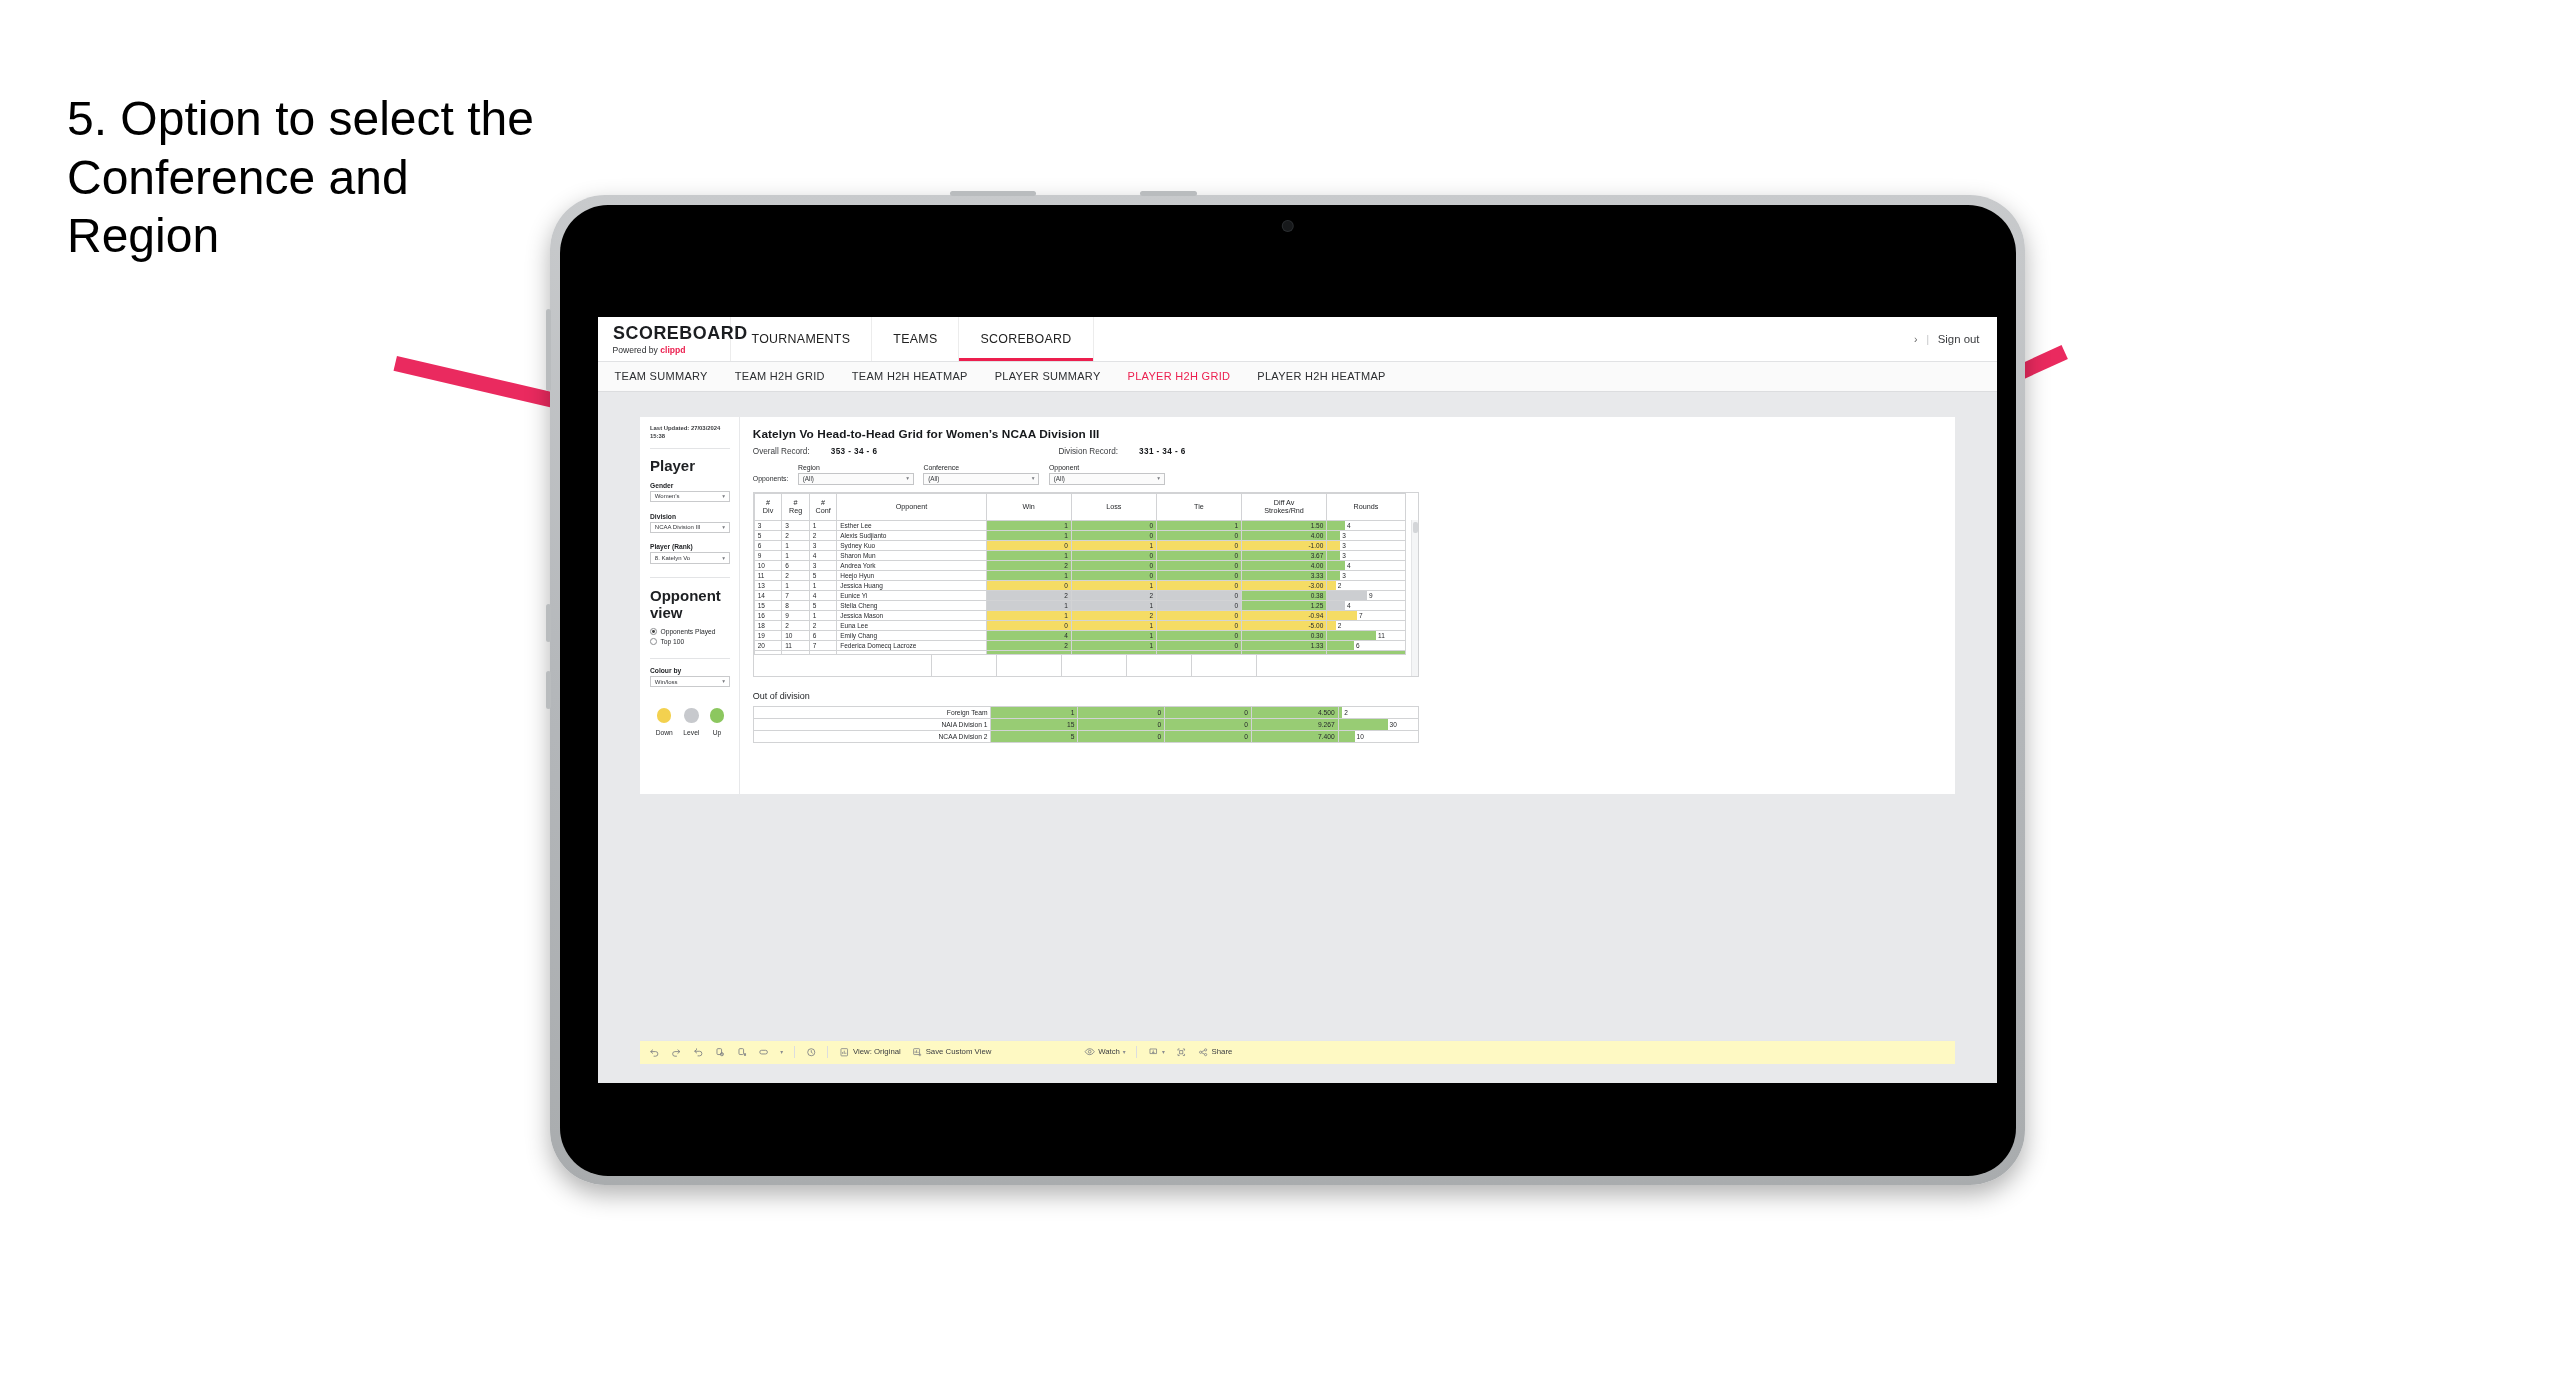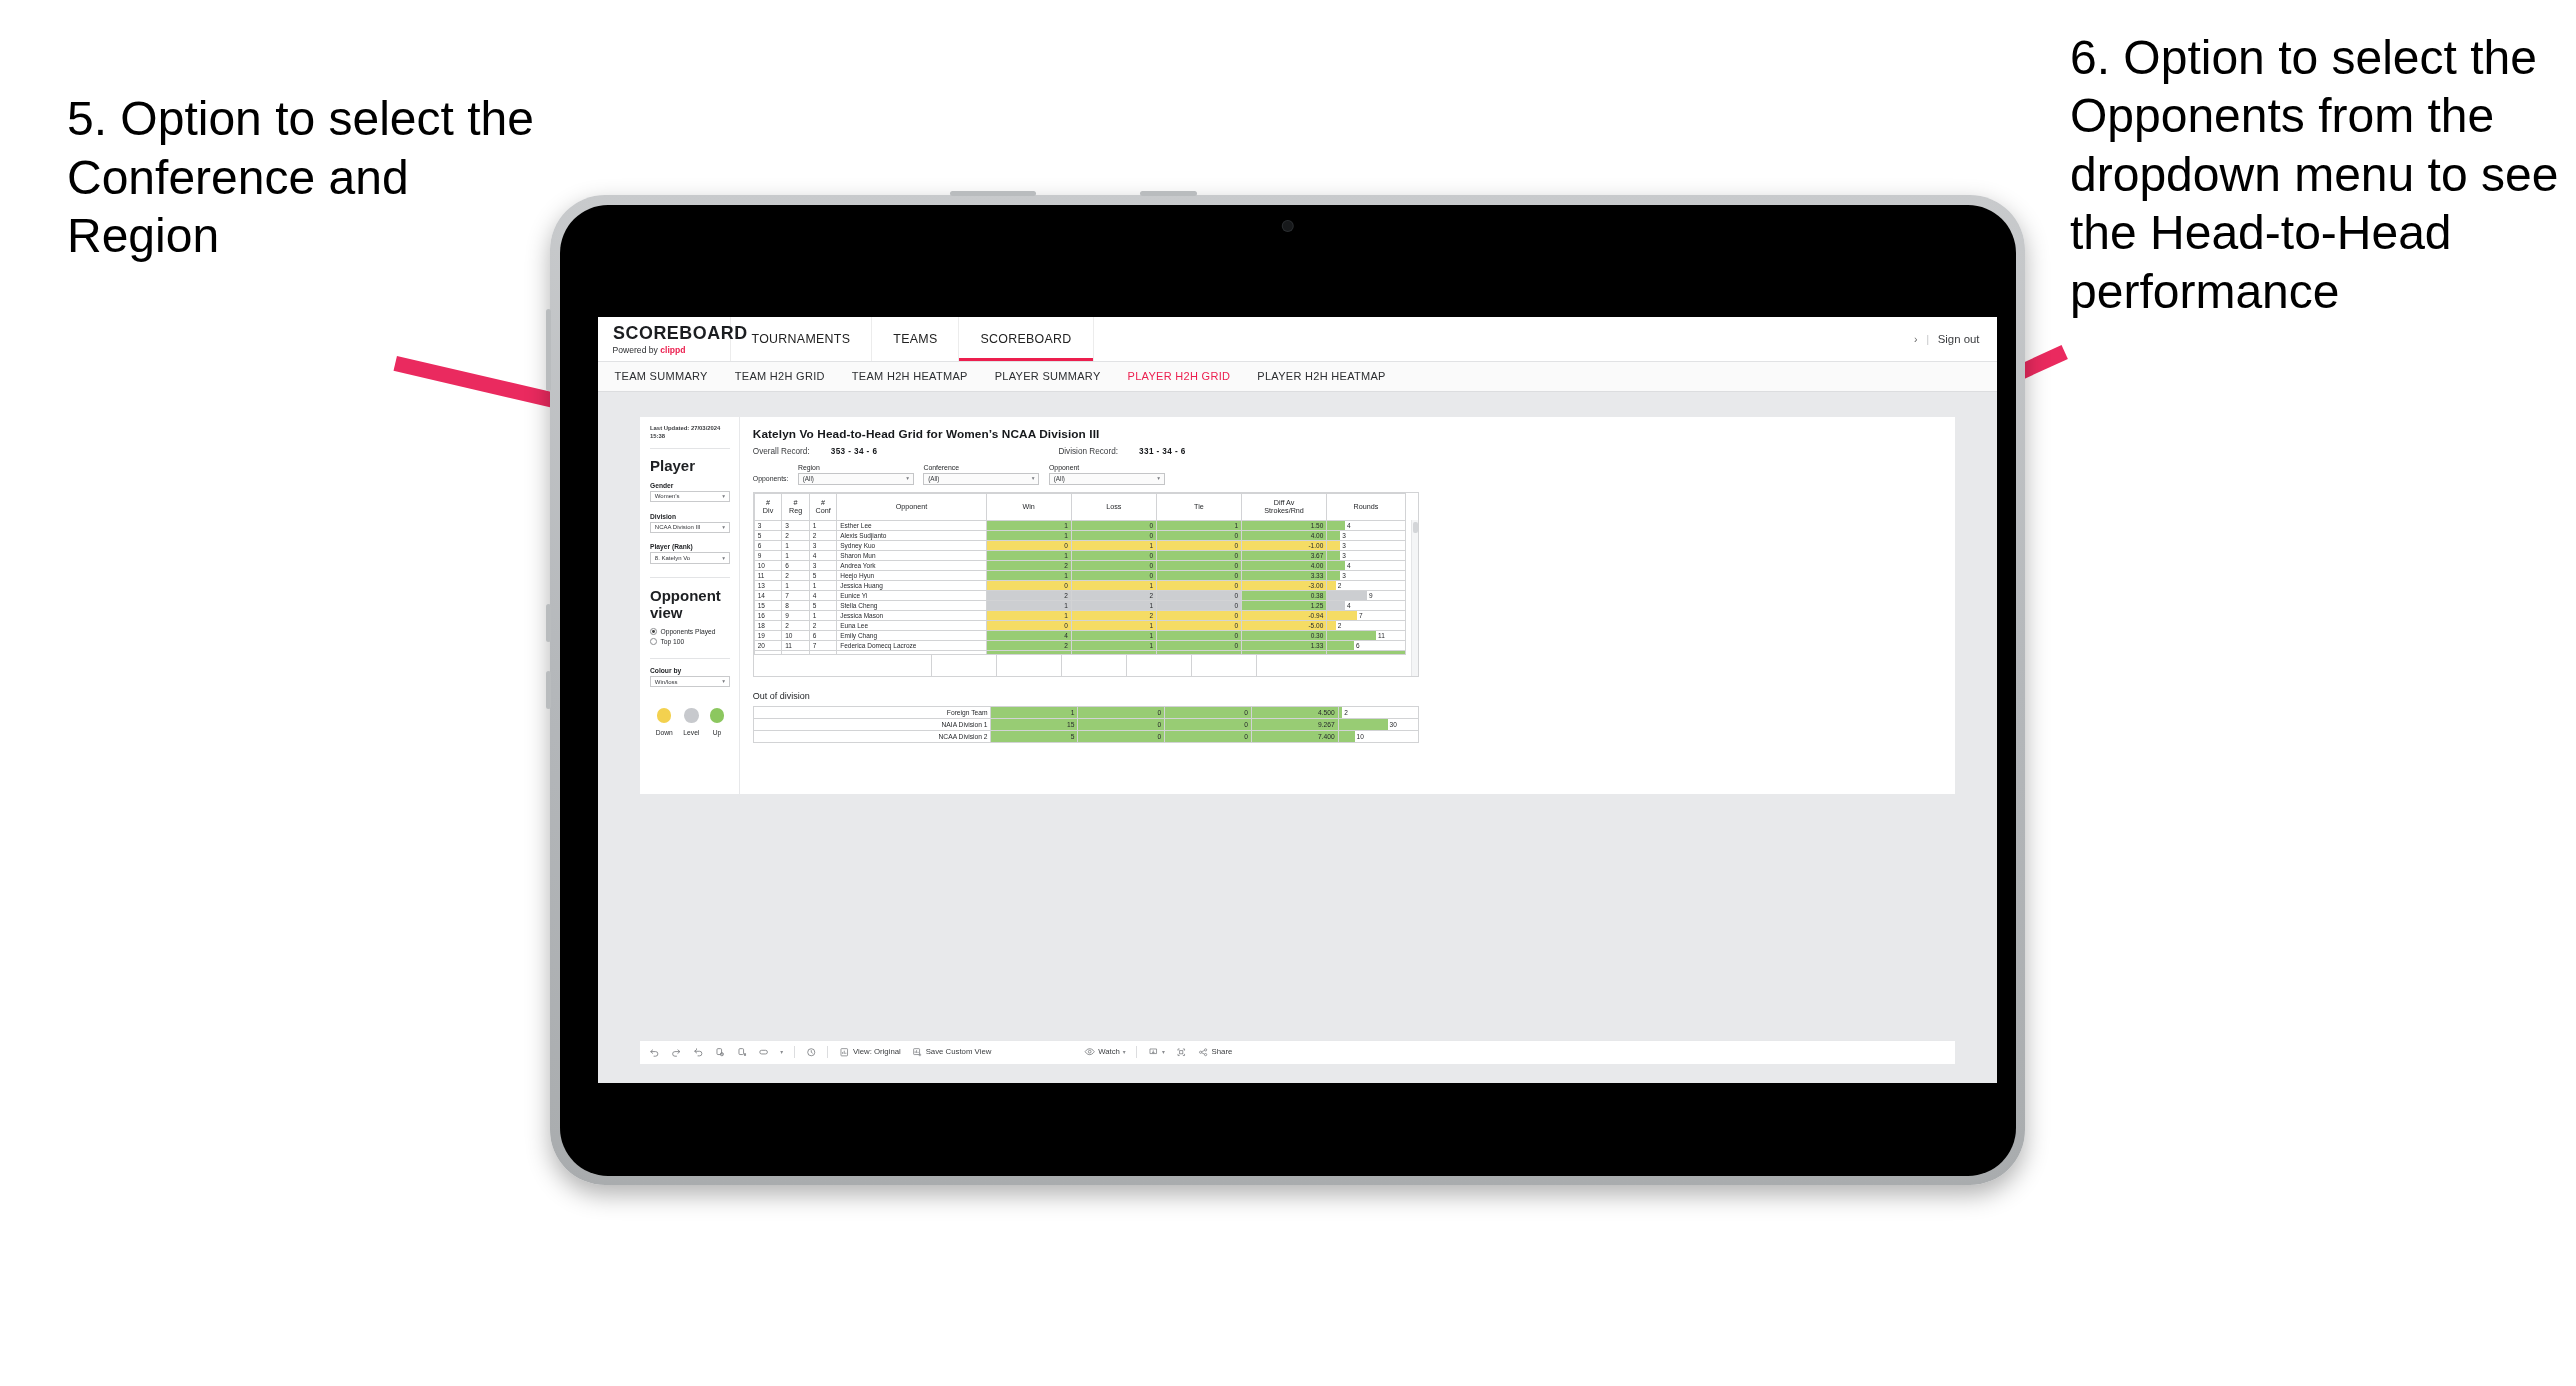--- a/index.html
+++ b/index.html
@@ -178,39 +178,38 @@
   #ood-title { font-size: 9px; color: #1d1f22; margin-top: 14.3px; }
   #ood { margin-top: 4.8px; border: 1px solid #d2d3d5; width: 666px; border-collapse: collapse; table-layout: fixed; }
   #ood td { border: 1px solid #d2d3d5; height: 12px; font-size: 6.7px; color: #26282b; padding: 0 2.9px; }
   #ood .name { width: 178px; text-align: right; }
   #ood .num { width: 65px; text-align: right; }
   #ood .c-rounds { width: 60px; }
 
   
   #toolbar {
     position: absolute; left: 42px; right: 42px; bottom: 19px; height: 24px;
-    background: #ffffff; border-top: 1px solid #e7e8ea;
+    background: #fef9c3; border-top: 1px solid #e7e8ea;
     display: flex; align-items: center; padding: 0 9.5px; gap: 10.5px;
     font-size: 7.8px; color: #4a4c4f;
   }
   .tb-ico { width: 11.4px; height: 11.4px; display: inline-flex; align-items: center; justify-content: center;
             color: #7d7f83; cursor: pointer; }
   .tb-ico svg { display: block; }
   .tb-sep { width: 1px; height: 11.4px; background: #dcdddf; }
   .tb-item { display: flex; align-items: center; gap: 2.9px; cursor: pointer; color: #3e4043; }
   .tb-caret { font-size: 5.7px; color: #8a8c90; }
   #tb-watch { margin-left: 82px; }
 </style>
 </head>
 <body>
 
 <div id="stage">
 
   <div class="annot" id="annot-left">5. Option to select the Conference and Region</div>
-  <div class="annot" id="annot-right">6. Option to select the Opponents from the dropdown menu to see the Head-to-Head performance</div>
 
   <svg class="arrow-svg" viewBox="0 0 2707 1457">
     <defs>
       <marker id="ah" markerWidth="5" markerHeight="5" refX="3.6" refY="2.5" orient="auto">
         <path d="M0,0 L5,2.5 L0,5 z" fill="#ea2a5f"></path>
       </marker>
     </defs>
     <line x1="415" y1="382" x2="1145" y2="552" stroke="#ea2a5f" stroke-width="16" marker-end="url(#ah)"></line>
     <line x1="2170" y1="370" x2="1800" y2="540" stroke="#ea2a5f" stroke-width="16" marker-end="url(#ah)"></line>
   </svg>

